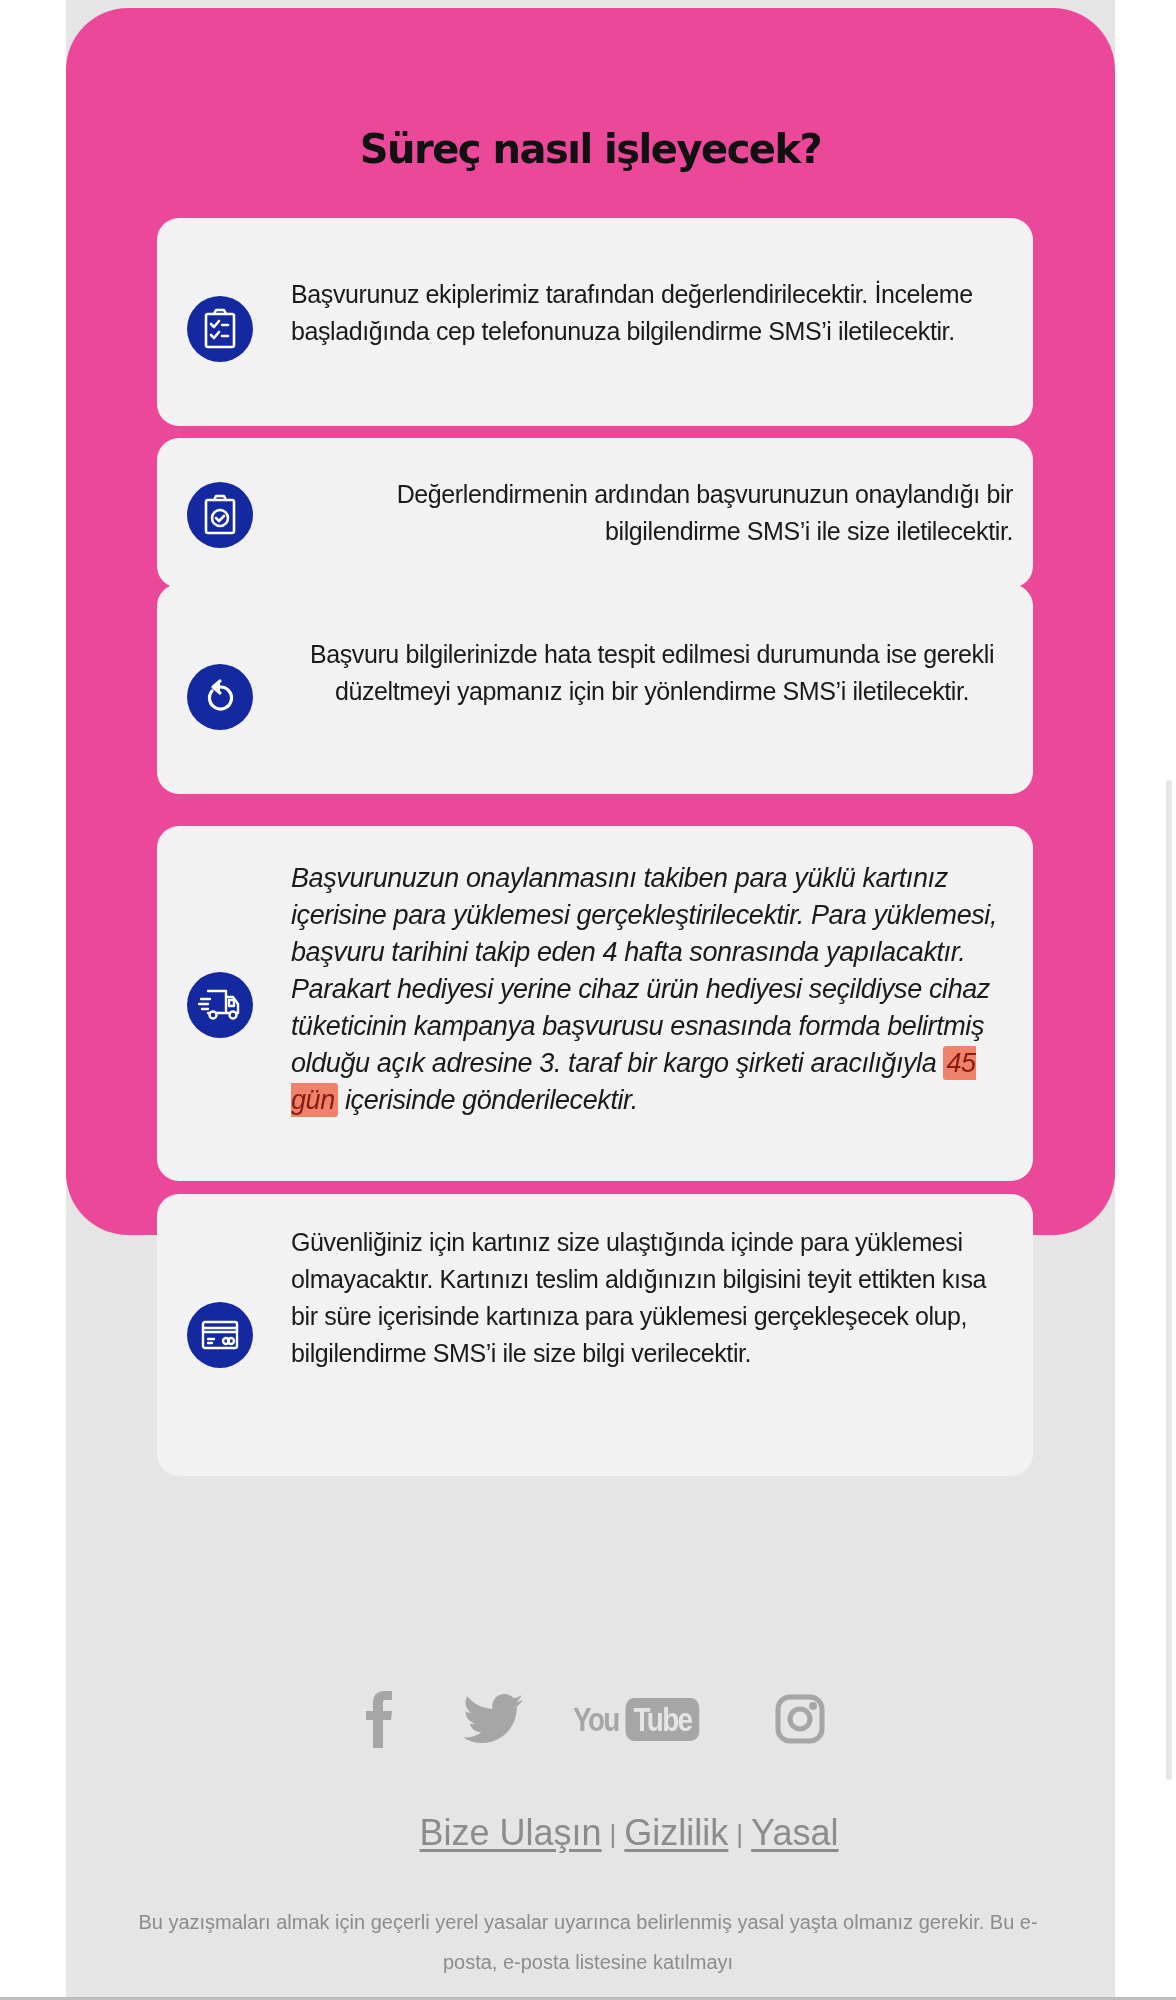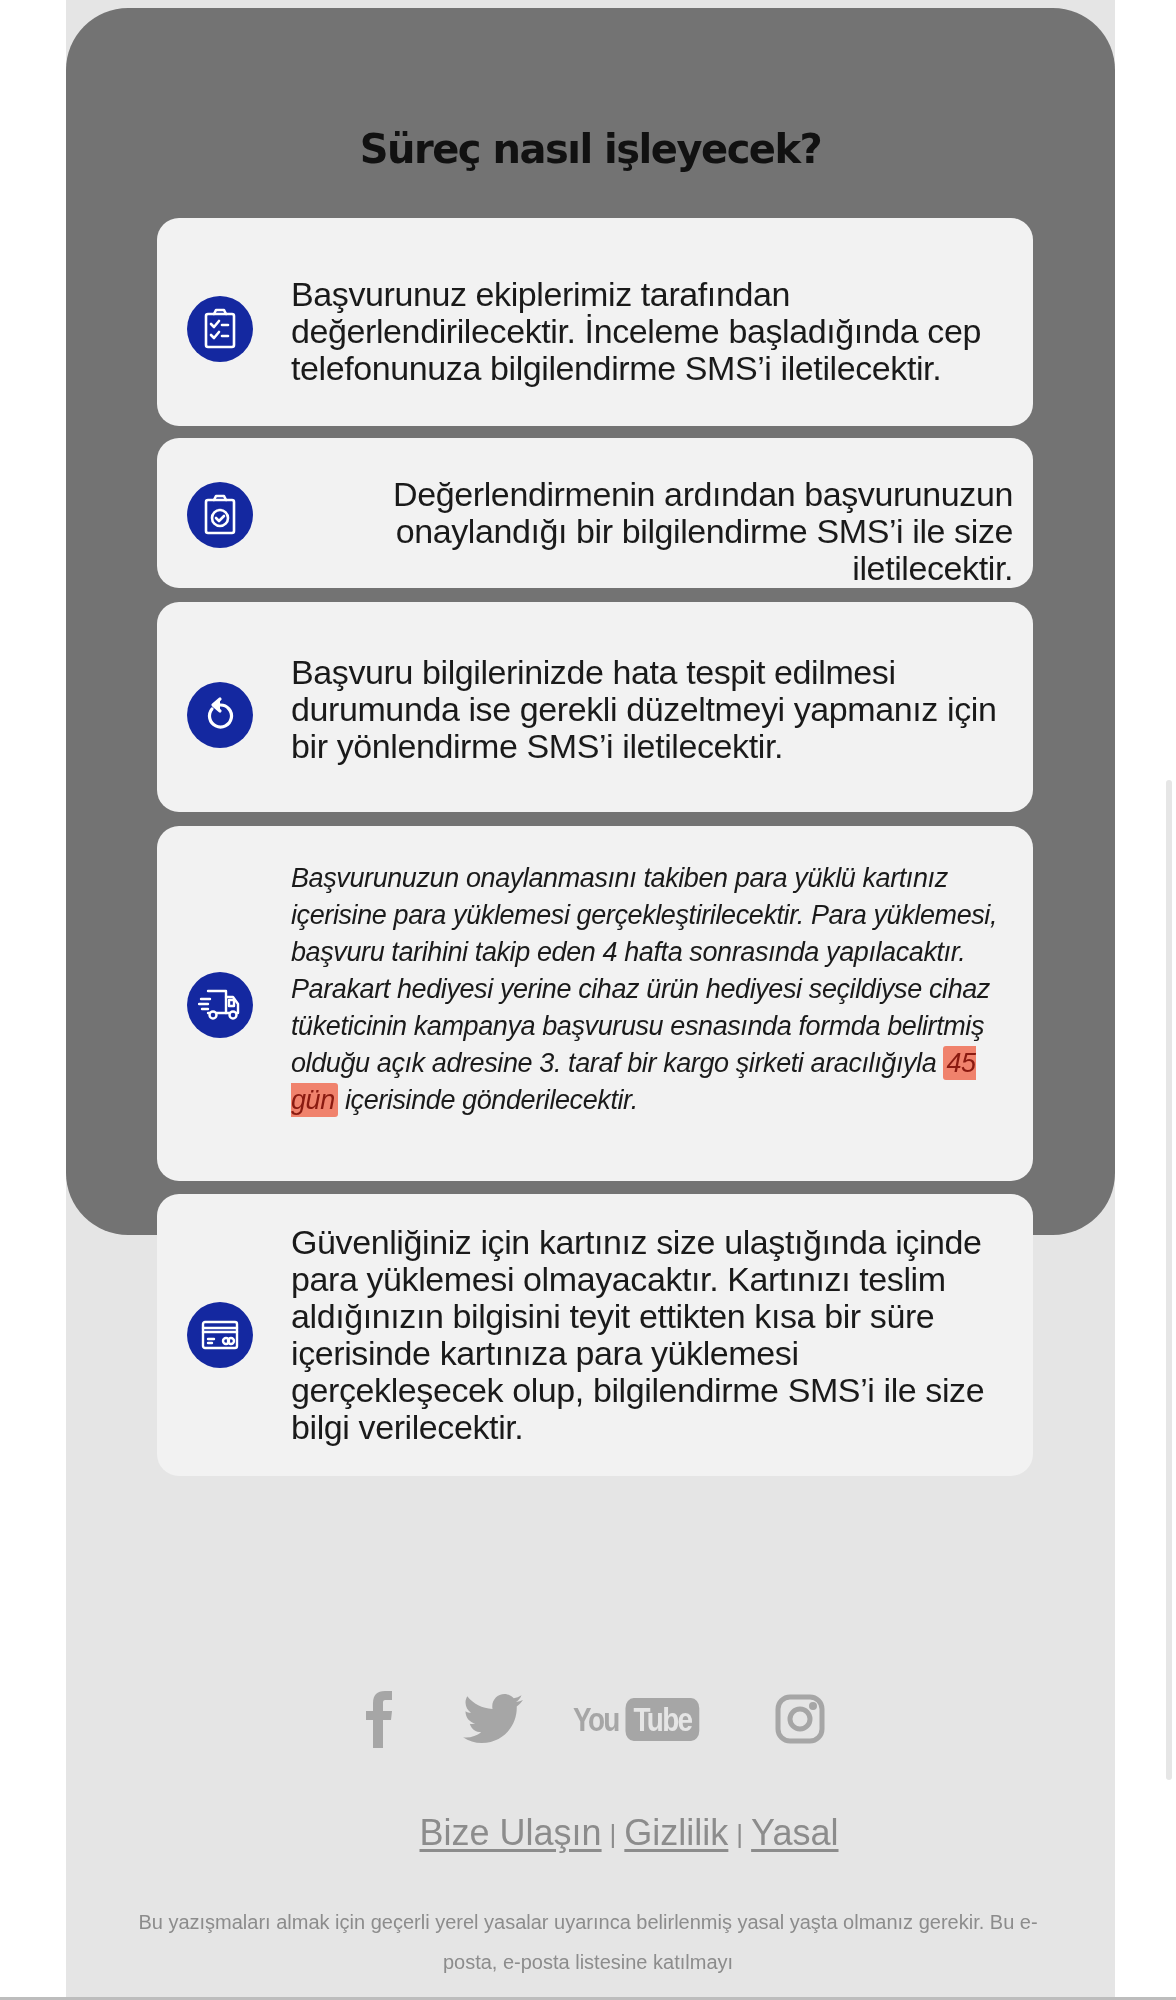--- a/index.html
+++ b/index.html
@@ -6,38 +6,38 @@
   body {
     width:1176px; height:2000px; overflow:hidden; background:#ffffff;
     font-family:"DejaVu Sans", sans-serif; position:relative;
   }
   .column {
     position:absolute; left:66px; top:0; width:1049px; height:2000px;
     background:#e5e5e5;
   }
   .card {
     position:absolute; left:66px; top:8px; width:1049px; height:1227px;
-    background:#737373; border-radius:62px;
+    background:#ec4899; border-radius:62px;
   }
   .title {
     position:absolute; left:0; width:1049px; top:118px; text-align:center;
     font-family:"DejaVu Sans", sans-serif; font-weight:bold; font-size:40px;
     letter-spacing:-1.5px; color:#111111;
   }
   .step {
     position:absolute; left:91px; width:876px; background:#f2f2f2;
     border-radius:22px; box-sizing:border-box;
   }
   .step .icon {
     position:absolute; left:30px; width:66px; height:66px; border-radius:50%;
     background:#1428a0; display:flex; align-items:center; justify-content:center;
   }
   .step .text {
     position:absolute; left:134px; right:20px;
-    font-family:"Liberation Sans", sans-serif; font-size:34px; line-height:37px;
+    font-family:"Liberation Sans", sans-serif; font-size:25px; line-height:37px;
     color:#1a1a1a; letter-spacing:-0.4px; font-stretch:condensed;
   }
   .step.big .text { font-size:27px; line-height:37px;font-style:italic; }
   .hl {
     background:#f0826c; color:#8a1a10; padding:2px 3px; border-radius:3px;
   }
   .social {
     position:absolute; top:1690px; left:0; width:1176px; height:60px;padding-left:44px;
   }
   .social .s { position:absolute; top:0; }
@@ -85,21 +85,21 @@
       <svg width="38" height="42" viewBox="0 0 38 42" fill="none" stroke="#ffffff" stroke-width="2.6" stroke-linejoin="round" stroke-linecap="round">
         <rect x="5" y="6" width="28" height="33" rx="2"></rect>
         <path d="M13 6 L15 2 L23 2 L25 6"></path>
         <circle cx="19" cy="24" r="8"></circle>
         <path d="M15 24 l3 3 l5 -5"></path>
       </svg>
     </div>
     <div class="text" style="top:38px;">Değerlendirmenin ardından başvurunuzun onaylandığı bir bilgilendirme SMS’i ile size iletilecektir.</div>
   </div>
 
-  <div class="step" style="top:594px;height:210px;">
+  <div class="step" style="top:576px;height:210px;text-align:center;">
     <div class="icon" style="top:80px;">
       <svg width="40" height="40" viewBox="0 0 40 40" fill="none" stroke="#ffffff" stroke-width="3.2" stroke-linecap="round">
         <path d="M12 14 A11 11 0 1 0 20 10"></path>
         <path d="M20 4 L13 10 L20 16" fill="#ffffff" stroke-linejoin="round"></path>
       </svg>
     </div>
     <div class="text" style="top:52px;">Başvuru bilgilerinizde hata tespit edilmesi durumunda ise gerekli düzeltmeyi yapmanız için bir yönlendirme SMS’i iletilecektir.</div>
   </div>
 
   <div class="step big" style="top:818px;height:355px;">

